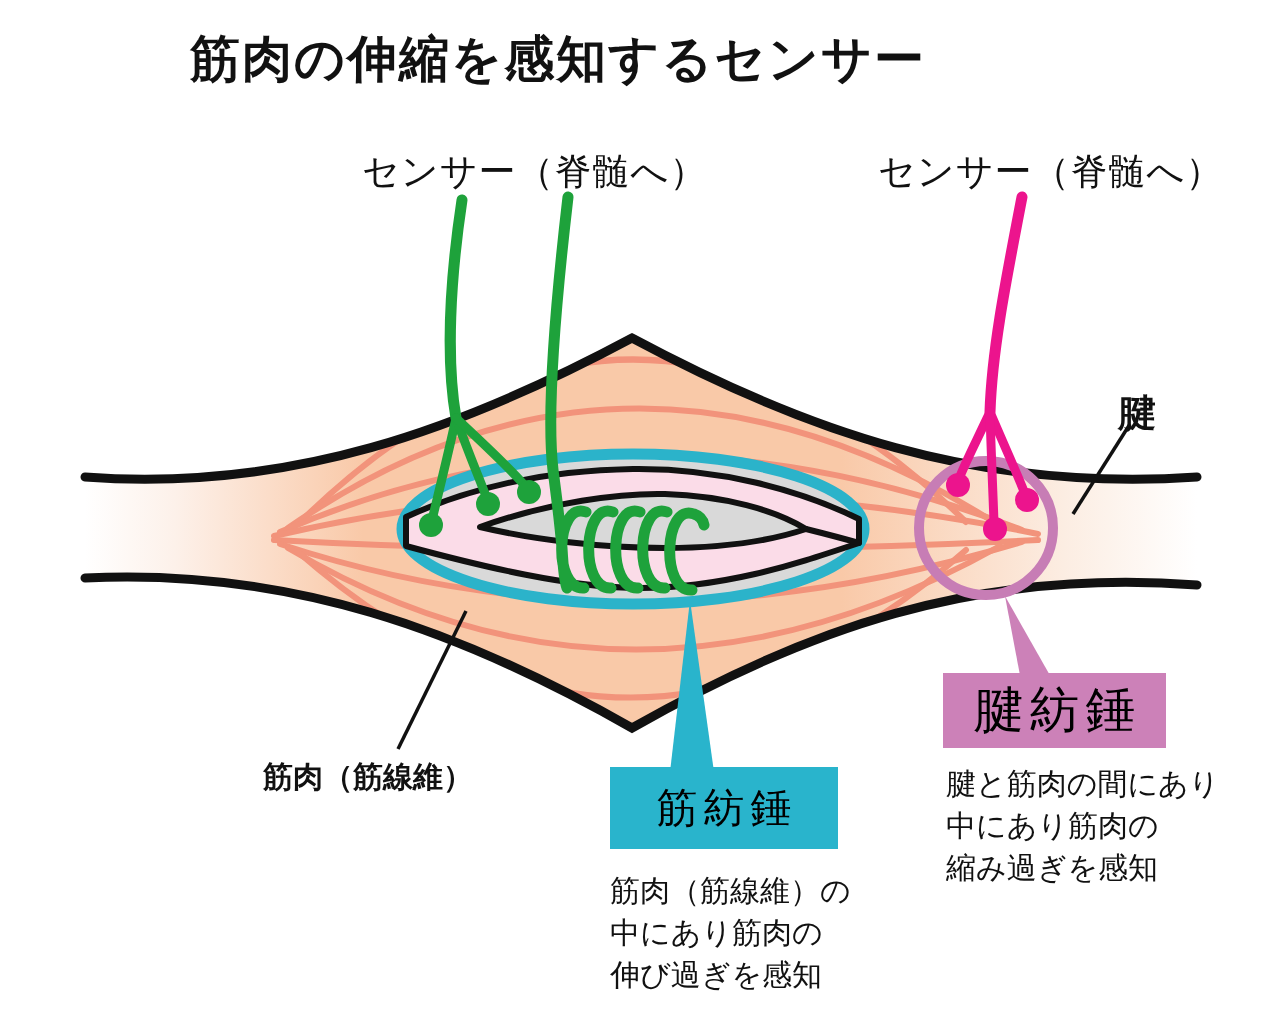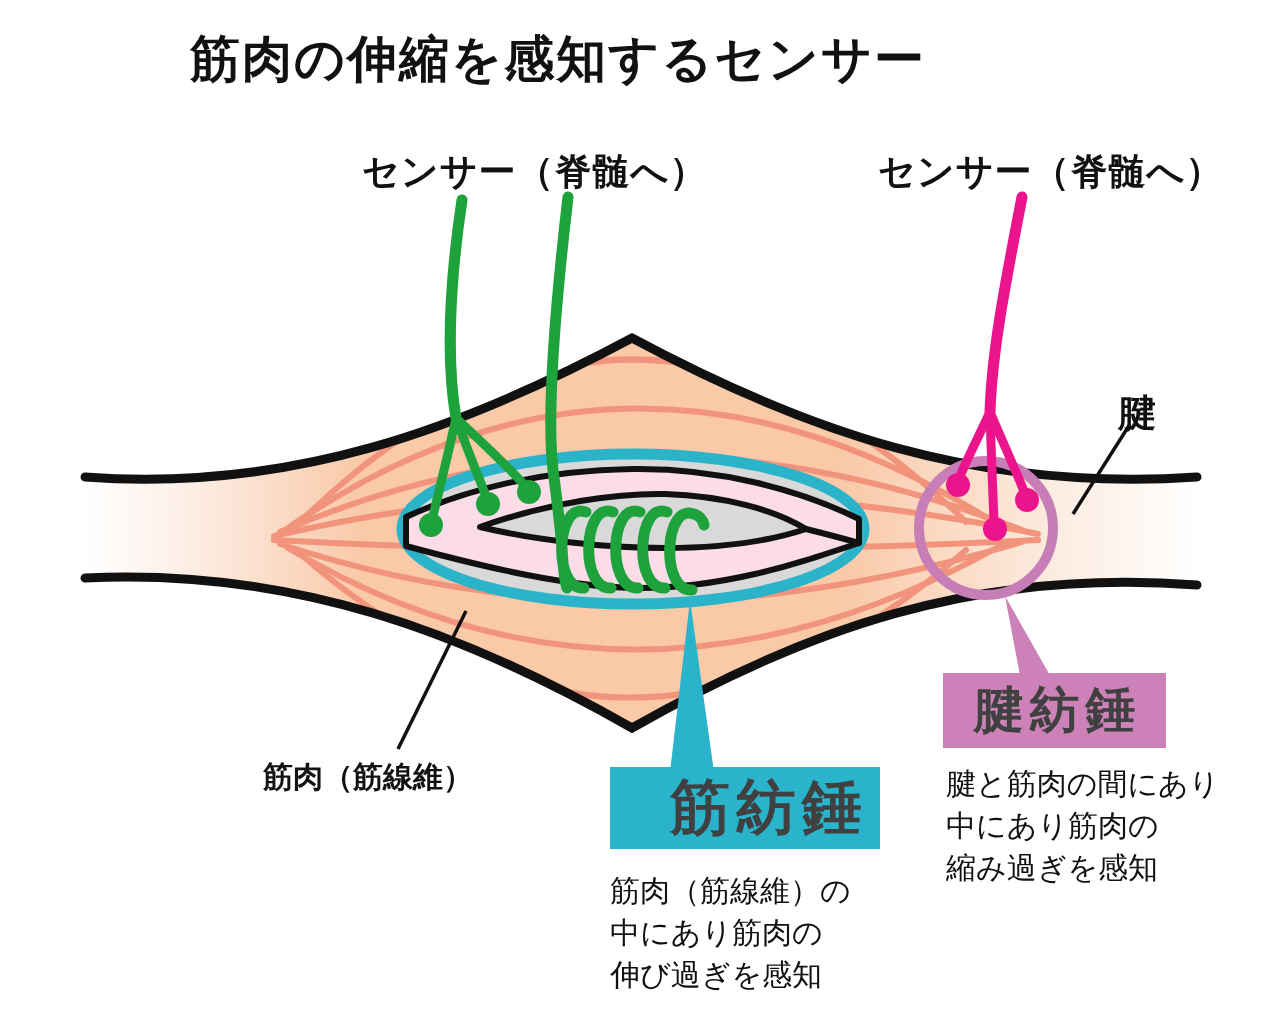--- a/index.html
+++ b/index.html
@@ -11,36 +11,35 @@
     color:#111;
   }
   .abs { position:absolute; }
   svg { position:absolute; left:0; top:0; }
 
   #title {
     top:26px; left:0; width:1116px;
     text-align:center;
     font-size:50px; font-weight:bold; letter-spacing:2px;
   }
-  .sensor-label { font-size:37px; font-weight:bold; letter-spacing:1px; }
+  .sensor-label { font-size:37px; font-weight:normal; letter-spacing:1px; }
   #sensor-left  { left:362px; top:147px; }
   #sensor-right { left:878px; top:147px; }
   #tendon-label { left:1118px; top:388px; font-size:38px; font-weight:bold; }
   #muscle-label { left:263px; top:757px; font-size:30px; font-weight:bold; }
 
   .callout-box {
-    color:#404040; font-weight:bold;
+    color:#000000; font-weight:normal;
     display:flex; align-items:center; justify-content:center;
     letter-spacing:6px; text-indent:6px;
   }
   #spindle-box {
     left:610px; top:767px; width:228px; height:82px;
     background:var(--c-spindle_box_cyan,#29b4cc);
-    font-size:60px;
-    padding-left:42px;
+    font-size:41px;
   }
   #tendon-spindle-box {
     left:943px; top:673px; width:223px; height:75px;
     background:var(--c-tendon_spindle_pink,#cc81b8);
     font-size:50px;
   }
   .desc {
     font-size:30px; line-height:42px;
     white-space:pre-line; font-weight:500;
   }

